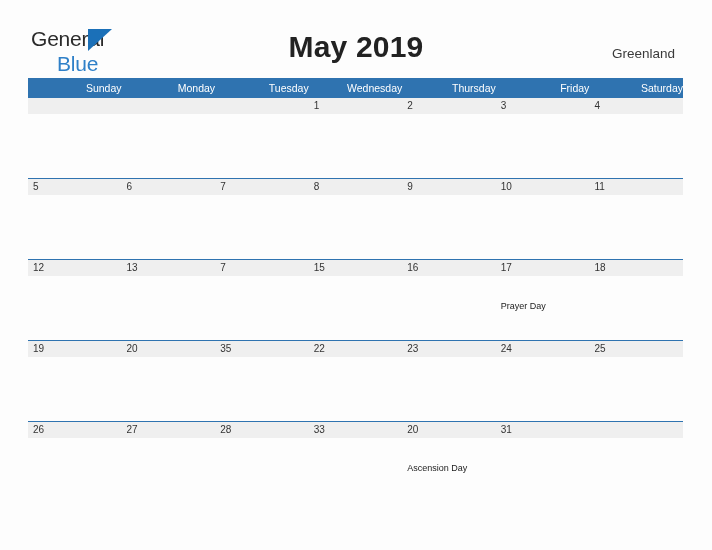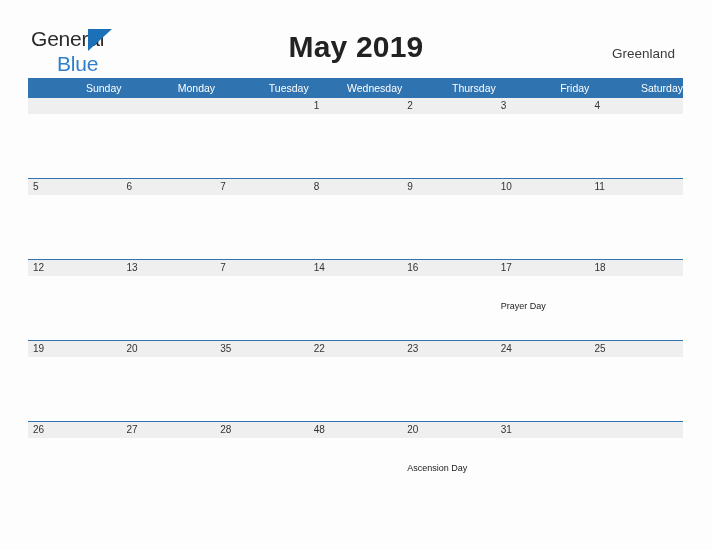--- a/index.html
+++ b/index.html
@@ -272,21 +272,21 @@
           </div>
         </td>
       <td>
           <div class="cell-inner">
             <div class="daynum-band">7</div>
             <div class="event-text"></div>
           </div>
         </td>
       <td>
           <div class="cell-inner">
-            <div class="daynum-band">14</div>
+            <div class="daynum-band">15</div>
             <div class="event-text"></div>
           </div>
         </td>
       <td>
           <div class="cell-inner">
             <div class="daynum-band">16</div>
             <div class="event-text"></div>
           </div>
         </td>
       <td>
@@ -362,21 +362,21 @@
           </div>
         </td>
       <td>
           <div class="cell-inner">
             <div class="daynum-band">28</div>
             <div class="event-text"></div>
           </div>
         </td>
       <td>
           <div class="cell-inner">
-            <div class="daynum-band">48</div>
+            <div class="daynum-band">33</div>
             <div class="event-text"></div>
           </div>
         </td>
       <td>
           <div class="cell-inner">
             <div class="daynum-band">20</div>
             <div class="event-text">Ascension Day</div>
           </div>
         </td>
       <td>

